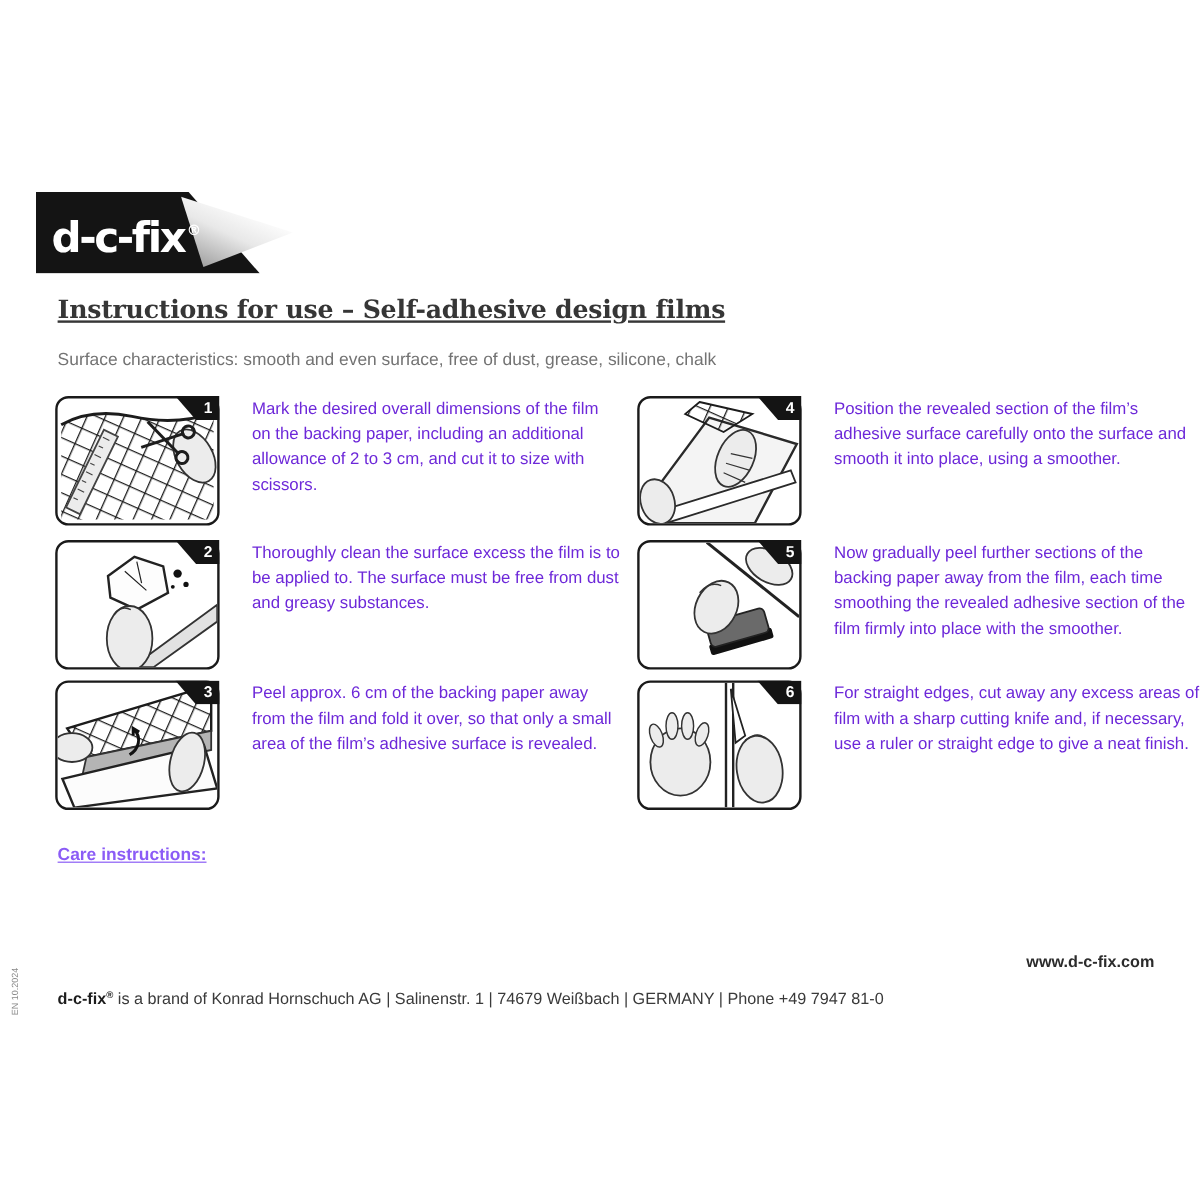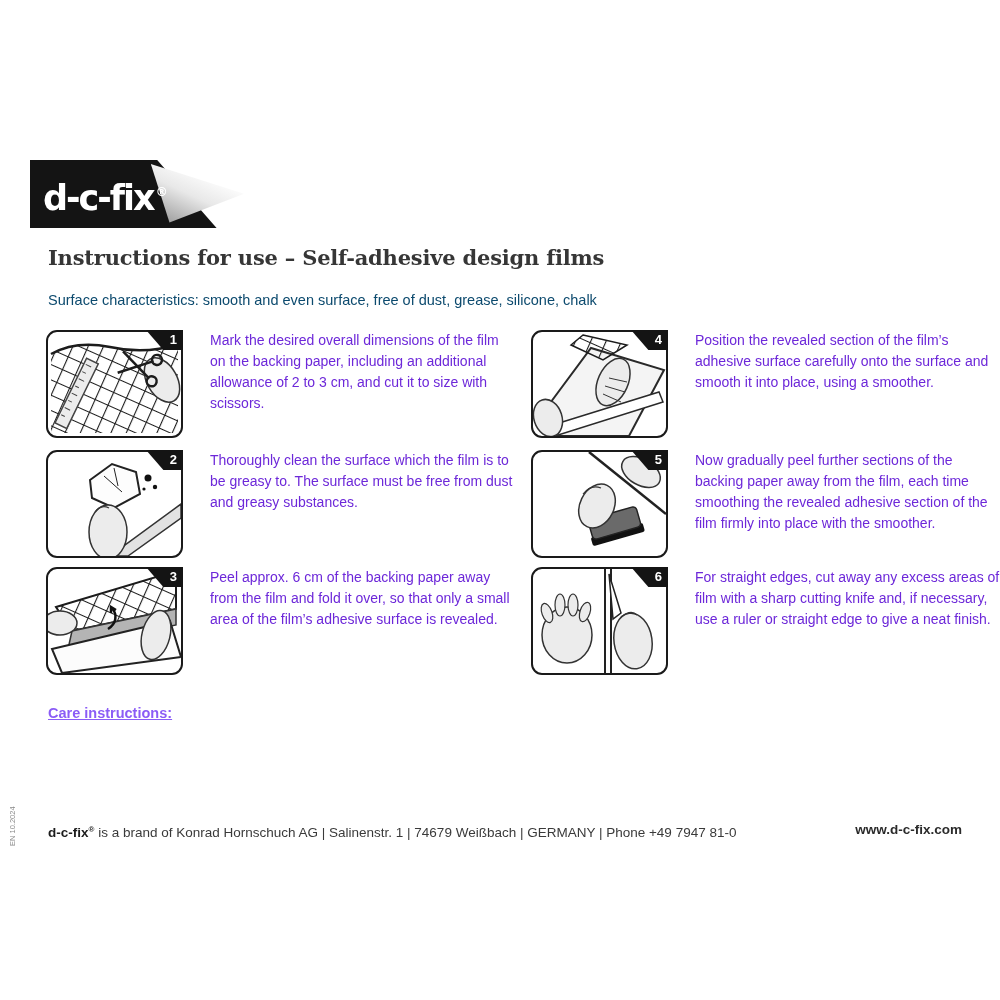--- a/index.html
+++ b/index.html
@@ -11,23 +11,23 @@
   .logo-black{position:absolute;left:0;top:0;width:100%;height:100%;
     background:#141414;clip-path:polygon(0 0,60% 0,88% 100%,0 100%);}
   .logo-curl{position:absolute;left:57%;top:4%;width:44%;height:88%;
     background:linear-gradient(205deg,#ffffff 25%,#e8e8e8 55%,#9a9a9a 95%);
     clip-path:polygon(0 2%,100% 52%,20% 100%);}
   .logo-text{position:absolute;left:13px;top:10px;color:#ffffff;
     font:bold 35px/44px "DejaVu Sans",sans-serif;letter-spacing:-2px;}
   .logo-text sup{font-size:12px;letter-spacing:0;vertical-align:14px;margin-left:2px;}
 
   .title{position:absolute;left:48px;top:245px;
-    font:bold 21px/26px "DejaVu Serif",serif;color:#363636;letter-spacing:-0.2px;}
+    font:bold 21px/26px "DejaVu Serif",serif;color:#363636;letter-spacing:-0.2px;text-decoration:underline;}
   .subtitle{position:absolute;left:48px;top:290px;
-    font:14.5px/20px "Liberation Sans",sans-serif;color:#0c4a6e;}
+    font:14.5px/20px "Liberation Sans",sans-serif;color:#737373;}
 
   
   .step{position:absolute;width:470px;height:110px;}
   .figure{position:absolute;left:0;top:0;width:133px;height:104px;
     border:2px solid #1a1a1a;border-radius:11px;background:#fff;}
   .fig-clip{position:absolute;left:0;top:0;right:0;bottom:0;border-radius:8px;overflow:hidden;}
   .fig-clip svg{display:block;width:100%;height:100%;}
   .badge{position:absolute;top:-2px;right:-2px;width:37px;height:20px;background:#141414;
     clip-path:polygon(0 0,100% 0,100% 100%,47% 100%);
     color:#fff;font:bold 13px/19px "Liberation Sans",sans-serif;
@@ -39,21 +39,21 @@
   .care-heading{position:absolute;left:48px;top:703px;
     font:bold 14.5px/20px "Liberation Sans",sans-serif;color:#8b5cf6;text-decoration:underline;}
   .care-body{position:absolute;left:48px;top:723px;width:914px;
     font:14.5px/21px "Liberation Sans",sans-serif;color:#3d3d3d;}
 
   
   .footer-left{position:absolute;left:48px;top:821px;
     font:13.5px/18px "Liberation Sans",sans-serif;color:#3a3a3a;}
   .footer-left b{color:#1c1c1c;text-align:right;}
   .footer-left sup{font-size:8px;vertical-align:5px;}
-  .footer-right{position:absolute;right:38px;top:821px;
+  .footer-right{position:absolute;right:38px;top:793px;
     font:bold 13.5px/18px "Liberation Sans",sans-serif;color:#2b2b2b;}
 
   .edge-note{position:absolute;left:8px;top:846px;transform:rotate(-90deg);
     transform-origin:0 0;font:7.5px/9px "Liberation Sans",sans-serif;color:#8a8a8a;
     white-space:nowrap;}
 
   .defs{position:absolute;width:0;height:0;}
 </style>
 </head>
 <body>
@@ -110,21 +110,21 @@
           <path d="M56 24 L74 40 M66 16 L70 34" stroke="#222" stroke-width="1" fill="none"></path>
           <circle cx="100" cy="26" r="3.5" fill="#111"></circle>
             <circle cx="107" cy="35" r="2.2" fill="#111"></circle>
             <circle cx="96" cy="37" r="1.6" fill="#111"></circle>
           <ellipse cx="60" cy="80" rx="19" ry="27" fill="#ececec" stroke="#333" stroke-width="1.5"></ellipse>
           <path d="M47 60 q6 -8 14 -4" stroke="#333" stroke-width="1.2" fill="none"></path>
         </svg>
       </div>
       <div class="badge">2</div>
     </div>
-    <div class="step-text">Thoroughly clean the surface which the film is to be greasy to. The surface must be free from dust and greasy substances.</div>
+    <div class="step-text">Thoroughly clean the surface excess the film is to be applied to. The surface must be free from dust and greasy substances.</div>
   </div>
 
   <div class="step" style="left:46px;top:567px;">
     <div class="figure">
       <div class="fig-clip">
         <svg viewBox="0 0 133 104">
           <polygon points="8,38 128,2 128,40 24,62" fill="url(#lat)"></polygon>
           <polygon points="8,38 128,2 128,40 24,62" fill="none" stroke="#1c1c1c" stroke-width="2"></polygon>
           <polygon points="24,62 128,40 128,56 20,80" fill="#b4b4b4" stroke="#333" stroke-width="1.5"></polygon>
           <polygon points="4,80 122,52 133,88 14,104" fill="#fcfcfc" stroke="#222" stroke-width="2"></polygon>

